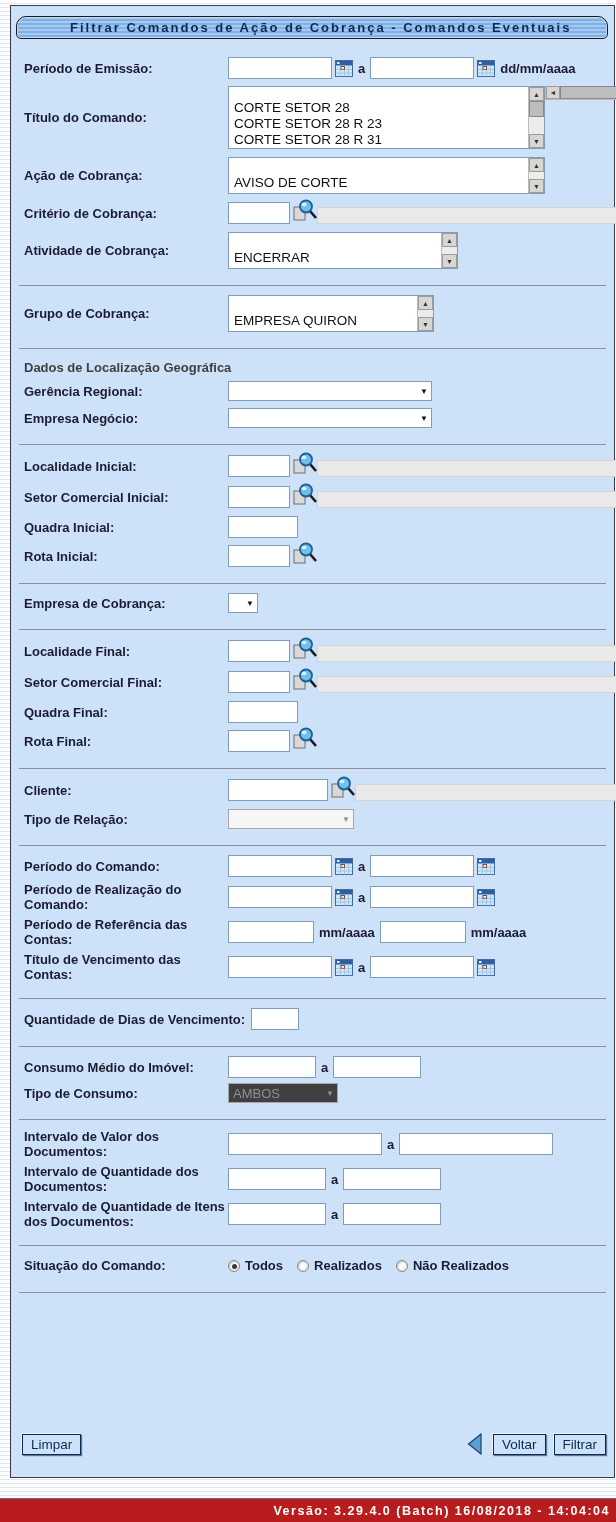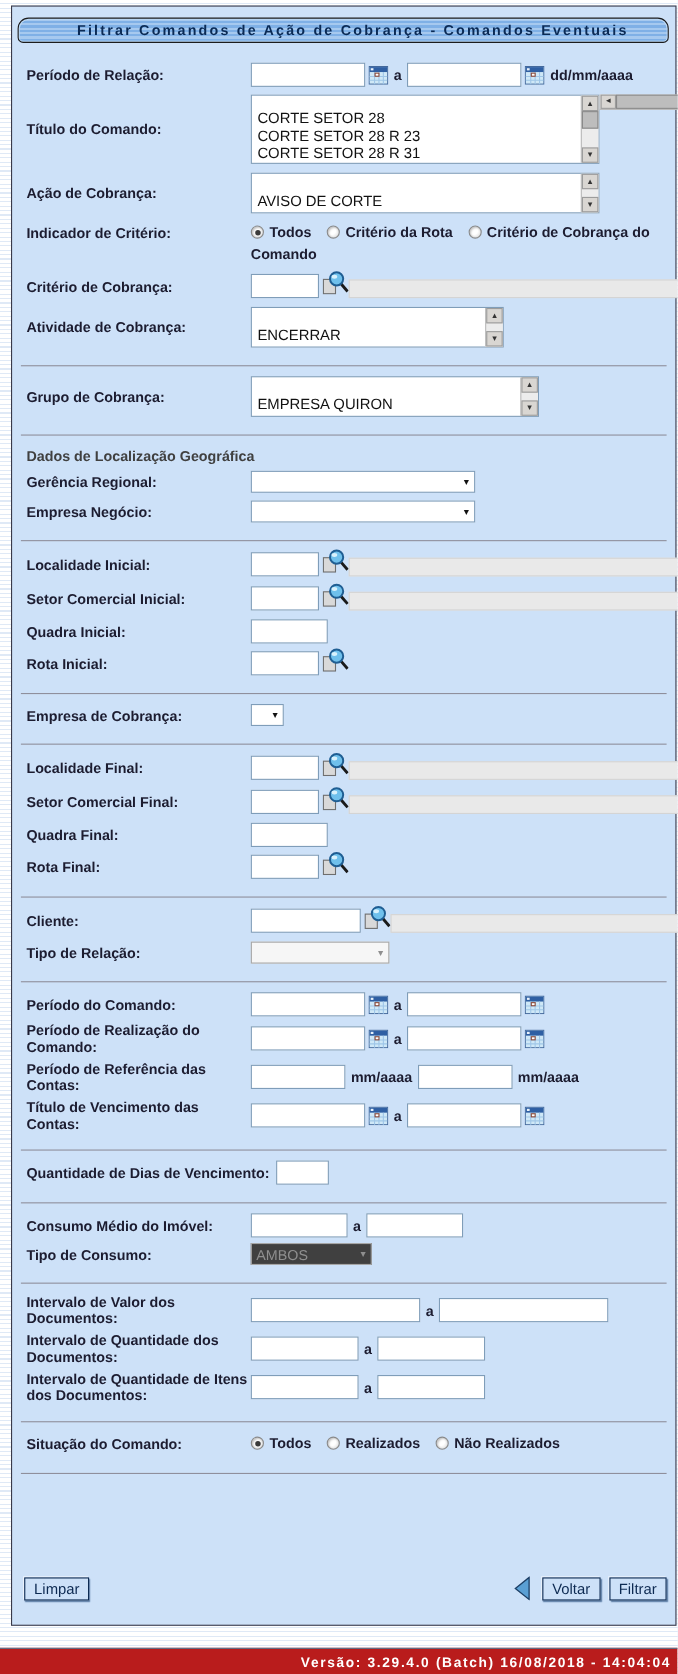--- a/index.html
+++ b/index.html
@@ -119,21 +119,21 @@
   </defs>
 </svg>
 
 <div class="panel">
 
   <div class="titlebar">
     <span>Filtrar Comandos de Ação de Cobrança - Comandos Eventuais</span>
   </div>
 
   <div class="row">
-    <div class="lbl">Período de Relação:</div>
+    <div class="lbl">Período de Emissão:</div>
     <div class="field">
       <input class="txt w104" style="">
       <span class="icon icon-cal">
           <svg width="18" height="17">
             <use href="#ic-cal"></use>
           </svg>
         </span>
       <span class="conn">a</span>
       <input class="txt w104" style="">
       <span class="icon icon-cal">
@@ -177,26 +177,20 @@
         <div class="list-item">AVISO DE CORTE</div>
       </div>
       <div class="vscroll">
         <div class="sbtn">▲</div>
         <div class="vspace"></div>
         <div class="sbtn">▼</div>
       </div>
     </div>
   </div>
 
-  <div class="row" style="align-items:flex-start">
-    <div class="lbl" style="padding-top:3px">Indicador de Critério:</div>
-    <div class="radio-wrap">
-      <span class="radio checked"></span><span class="rlabel">Todos</span><span class="radio"></span><span class="rlabel">Critério da Rota</span><span class="radio"></span><span class="rlabel">Critério de Cobrança do Comando</span>
-    </div>
-  </div>
 
   <div class="row">
     <div class="lbl">Critério de Cobrança:</div>
     <div class="fcol">
       <div class="field">
         <input class="txt w62" style="">
         <span class="icon icon-mag">
             <svg width="24" height="22">
               <use href="#ic-mag"></use>
             </svg>
@@ -224,21 +218,21 @@
         <div class="vspace"></div>
         <div class="sbtn">▼</div>
       </div>
     </div>
   </div>
 
   <hr class="sep">
 
   <div class="row">
     <div class="lbl">Grupo de Cobrança:</div>
-    <div class="listbox" style="width:262px;height:37px">
+    <div class="listbox" style="width:206px;height:37px">
       <div class="list-items" style="flex:1;padding-top:17px">
         <div class="list-item">EMPRESA QUIRON</div>
       </div>
       <div class="vscroll">
         <div class="sbtn">▲</div>
         <div class="vspace"></div>
         <div class="sbtn">▼</div>
       </div>
     </div>
   </div>

